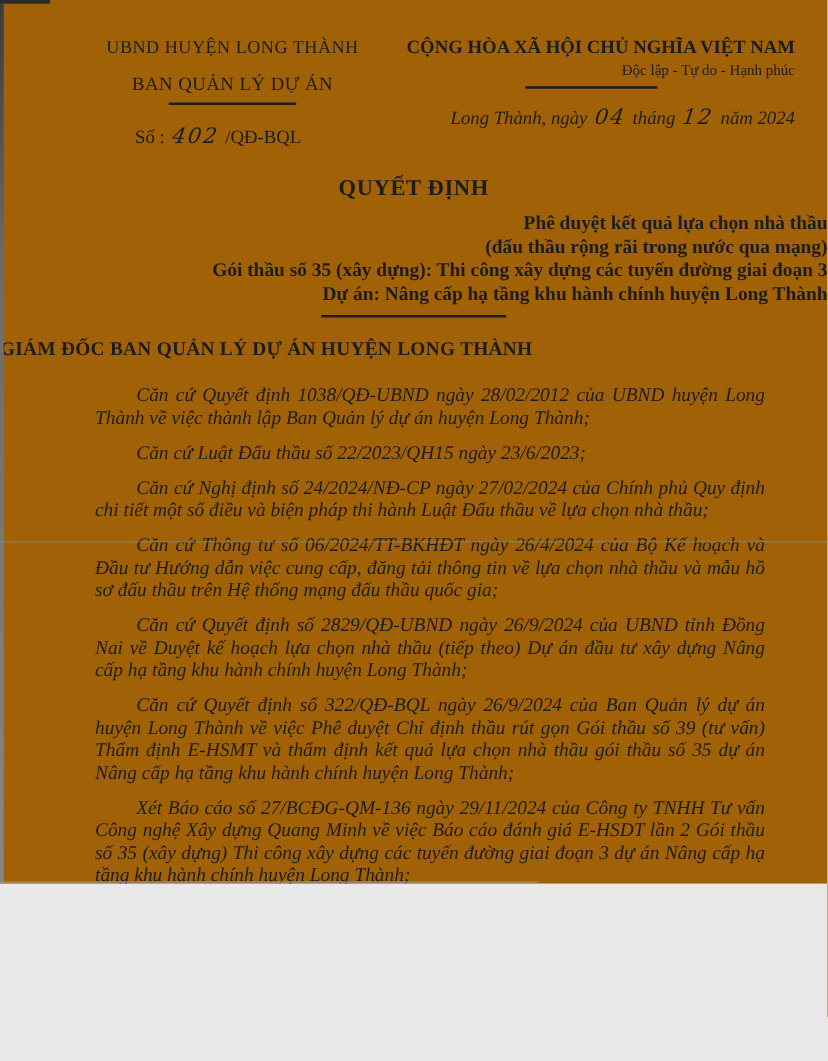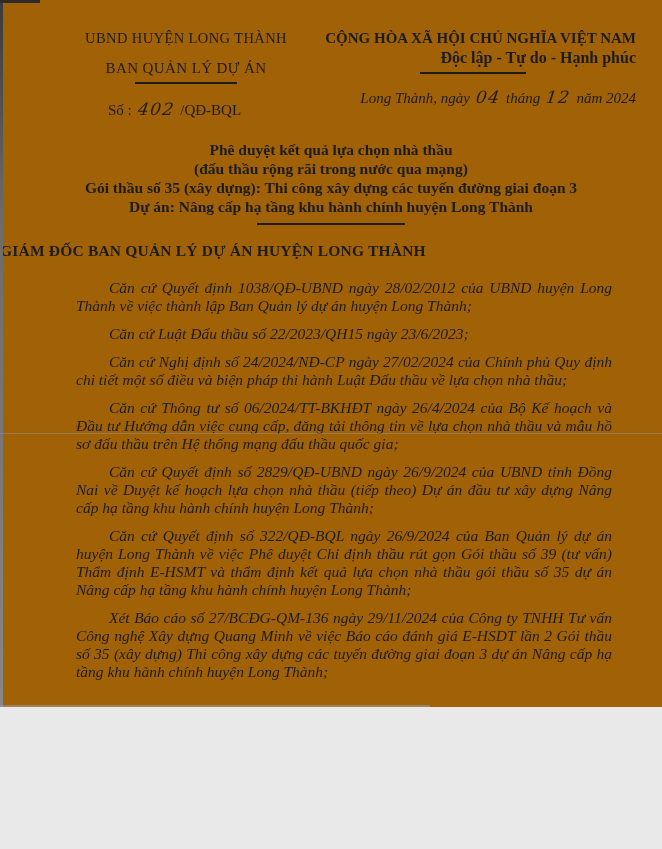--- a/index.html
+++ b/index.html
@@ -19,41 +19,41 @@
   .edge-top{position:absolute;left:0;top:0;width:40px;height:3px;background:#2b2b2b;}
   .edge-bottom{position:absolute;left:0;bottom:0;width:430px;height:2px;background:#9a9a9a;opacity:.55;}
   .fold-line{position:absolute;left:0;top:433px;width:662px;height:1px;background:#8f8f8f;opacity:.55;}
 
   .header{display:flex;padding:30px 26px 0 62px;}
   .header-left{width:248px;text-align:center;}
   .header-right{flex:1;text-align:right;}
   .org-parent{font-size:14.5px;letter-spacing:.4px;white-space:nowrap;}
   .org-name{font-size:15px;font-weight:normal;letter-spacing:.4px;margin-top:13px;white-space:nowrap;}
   .motto1{font-size:15px;font-weight:bold;white-space:nowrap;}
-  .motto2{font-size:16px;font-weight:bold;margin-top:2px;white-space:nowrap;}
+  .motto2{font-size:12px;font-weight:normal;margin-top:2px;white-space:nowrap;}
   .rule{height:2px;background:#1c1c1e;margin:5px auto 0;}
   .rule-left{width:102px;}
   .rule-right{width:106px;}
   .rule-title{width:148px;margin-top:7px;}
 
   .doc-number{margin-top:15px;font-size:15px;text-align:left;padding-left:46px;white-space:nowrap;}
   .place-date{margin-top:13px;font-size:15px;font-style:italic;white-space:nowrap;}
   .handwritten{
     display:inline-block;
     font-family:"DejaVu Serif", serif;
     font-style:italic;
     font-size:17px;
     letter-spacing:1.5px;
     transform:skewX(-8deg);
     padding:0 2px;
   }
 
   .title-block{text-align:center;margin-top:21px;}
   .title-main{font-size:18px;font-weight:bold;letter-spacing:.5px;}
-  .title-sub{font-size:15.5px;font-weight:bold;line-height:19px;}
+  .title-sub{font-size:15.5px;font-weight:bold;line-height:19px;text-align:right;}
   .title-sub.first{margin-top:8px;}
 
   .authority{margin-top:17px;text-align:left;font-size:15.5px;font-weight:bold;letter-spacing:.2px;}
 
   .body{margin-top:19px;padding:0 50px 0 76px;font-style:italic;font-size:15.5px;line-height:18px;text-align:justify;}
   .body p{margin:0 0 10px;text-indent:33px;}
 </style>
 </head>
 <body>
 
@@ -82,20 +82,21 @@
         <span>Long Thành,  ngày</span>
         <span class="handwritten">04</span>
         <span>tháng</span>
         <span class="handwritten">12</span>
         <span>năm 2024</span>
       </div>
     </div>
   </div>
 
   <div class="title-block">
+    <div class="title-main">QUYẾT ĐỊNH</div>
     <div class="title-sub first">Phê duyệt kết quả lựa chọn nhà thầu</div>
     <div class="title-sub">(đấu thầu rộng rãi trong nước qua mạng)</div>
     <div class="title-sub">Gói thầu số 35 (xây dựng): Thi công xây dựng các tuyến đường giai đoạn 3</div>
     <div class="title-sub">Dự án: Nâng cấp hạ tầng khu hành chính huyện Long Thành</div>
     <div class="rule rule-title"></div>
   </div>
 
   <div class="authority">GIÁM ĐỐC BAN QUẢN LÝ DỰ ÁN HUYỆN LONG THÀNH</div>
 
   <div class="body">

